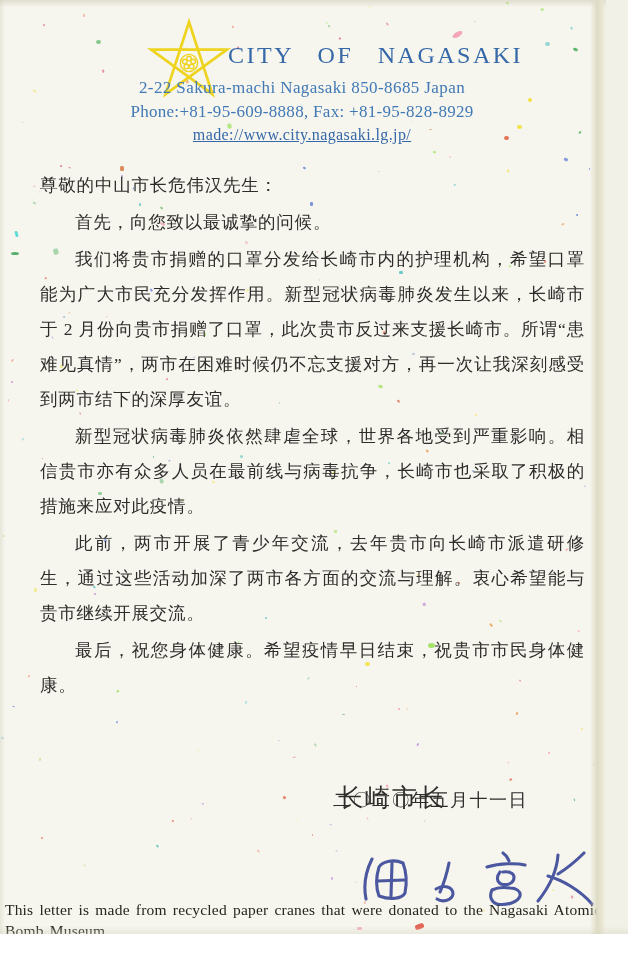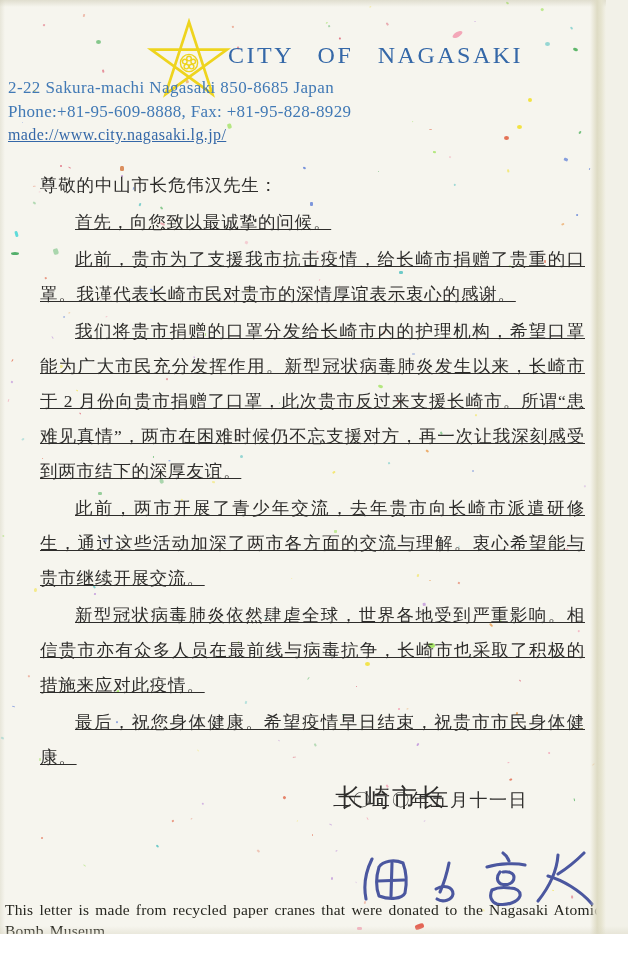--- a/index.html
+++ b/index.html
@@ -28,35 +28,35 @@
   .speck{position:absolute;display:block;}
 
   
   .letterhead{position:absolute;left:0;top:0;width:604px;}
   .logo{position:absolute;left:146px;top:18px;width:86px;height:86px;}
   .org-title{
     position:absolute;left:228px;top:42px;width:330px;
     font-size:24px;letter-spacing:2.5px;word-spacing:16px;
     color:var(--header-blue,#3568a8);font-weight:500;white-space:nowrap;
   }
-  .hdr-line{position:absolute;left:8px;width:604px;text-align:left;white-space:nowrap;
+  .hdr-line{position:absolute;left:0;width:604px;text-align:center;white-space:nowrap;
     color:var(--contact-blue,#4179b5);}
   .hdr-address{top:78px;font-size:17px;letter-spacing:.4px;}
   .hdr-phone{top:102px;font-size:17px;letter-spacing:.3px;}
   .hdr-url{top:126px;font-size:16px;letter-spacing:.4px;}
   .hdr-url span{text-decoration:underline;color:var(--header-blue,#2f62a8);}
 
   
   .letter-body{
     position:absolute;left:40px;top:168px;width:545px;
     font-size:17.5px;line-height:35px;letter-spacing:.8px;
     color:var(--body-text,#2e2d2b);
     text-align:justify;
   }
-  .letter-body .para{text-indent:2em;margin:2px 0 0 0;text-decoration:underline;}
+  .letter-body .para{text-indent:2em;margin:2px 0 0 0;}
   .letter-body .salutation{text-indent:0;margin:0;}
 
   .date-line{
     position:absolute;left:333px;top:783px;
     font-size:18px;letter-spacing:1.5px;color:var(--body-text,#2e2d2b);line-height:35px;
   }
   .signer-line{
     position:absolute;left:338px;top:780px;
     font-size:25px;letter-spacing:2px;color:var(--body-text,#2e2d2b);line-height:35px;
   }
@@ -258,24 +258,23 @@
     </svg>
     <div class="org-title">CITY OF NAGASAKI</div>
     <div class="hdr-line hdr-address">2-22 Sakura-machi Nagasaki 850-8685 Japan</div>
     <div class="hdr-line hdr-phone">Phone:+81-95-609-8888, Fax: +81-95-828-8929</div>
     <div class="hdr-line hdr-url"><span>made://www.city.nagasaki.lg.jp/</span></div>
   </div>
 
   <div class="letter-body">
     <div class="salutation">尊敬的中山市长危伟汉先生：</div>
     <div class="para">首先，向您致以最诚挚的问候。</div>
-    <div class="para">此前，贵市为了支援我市抗击疫情，给长崎市捐赠了贵重的口罩。我谨代表长崎市民对贵市的深情厚谊表示衷心的感谢。</div>
     <div class="para">我们将贵市捐赠的口罩分发给长崎市内的护理机构，希望口罩能为广大市民充分发挥作用。新型冠状病毒肺炎发生以来，长崎市于 2 月份向贵市捐赠了口罩，此次贵市反过来支援长崎市。所谓“患难见真情”，两市在困难时候仍不忘支援对方，再一次让我深刻感受到两市结下的深厚友谊。</div>
+    <div class="para">新型冠状病毒肺炎依然肆虐全球，世界各地受到严重影响。相信贵市亦有众多人员在最前线与病毒抗争，长崎市也采取了积极的措施来应对此疫情。</div>
     <div class="para">此前，两市开展了青少年交流，去年贵市向长崎市派遣研修生，通过这些活动加深了两市各方面的交流与理解。衷心希望能与贵市继续开展交流。</div>
-    <div class="para">新型冠状病毒肺炎依然肆虐全球，世界各地受到严重影响。相信贵市亦有众多人员在最前线与病毒抗争，长崎市也采取了积极的措施来应对此疫情。</div>
     <div class="para">最后，祝您身体健康。希望疫情早日结束，祝贵市市民身体健康。</div>
   </div>
 
   <div class="date-line">二〇二〇年五月十一日</div>
   <div class="signer-line">长崎市长</div>
 
   <svg class="signature" viewBox="0 0 250 62" aria-label="田上富久">
     <g fill="none" stroke="#3d4a99" stroke-width="3.1" stroke-linecap="round" stroke-linejoin="round" opacity="0.92">
 
       <path d="M20,13 C14,25 11,38 14,53"></path>

